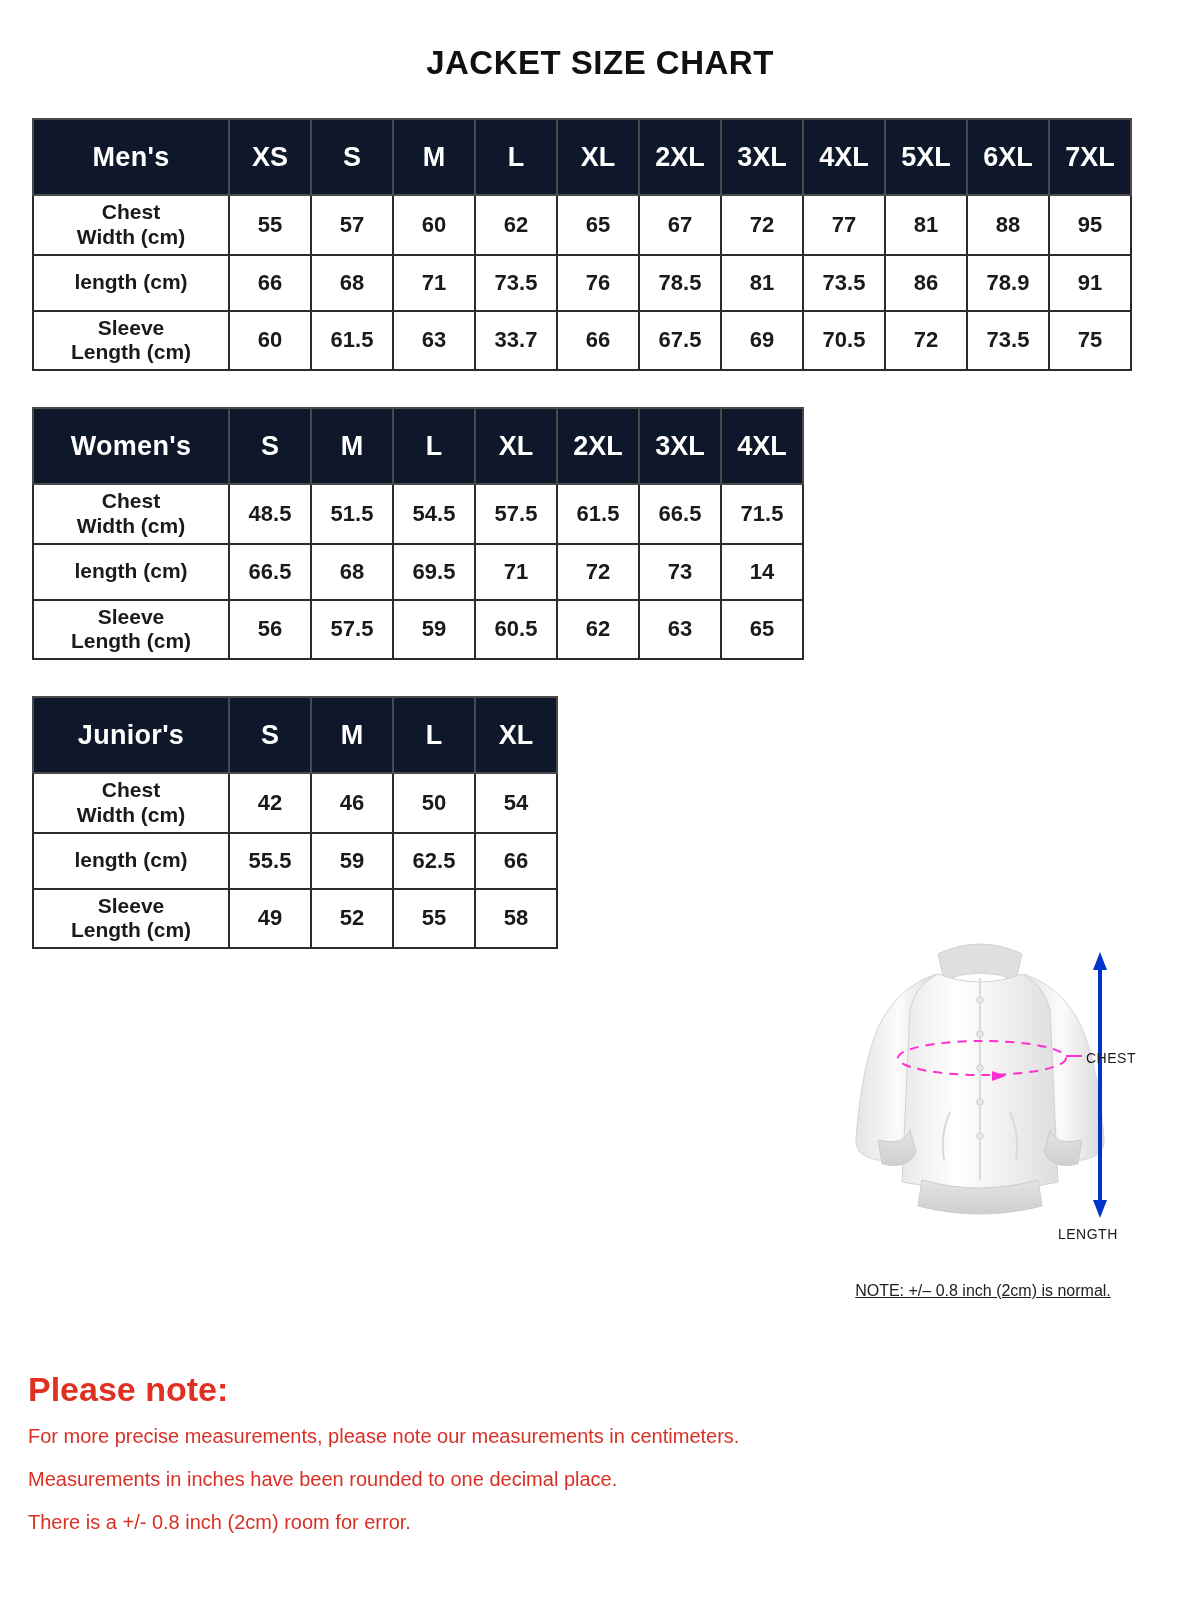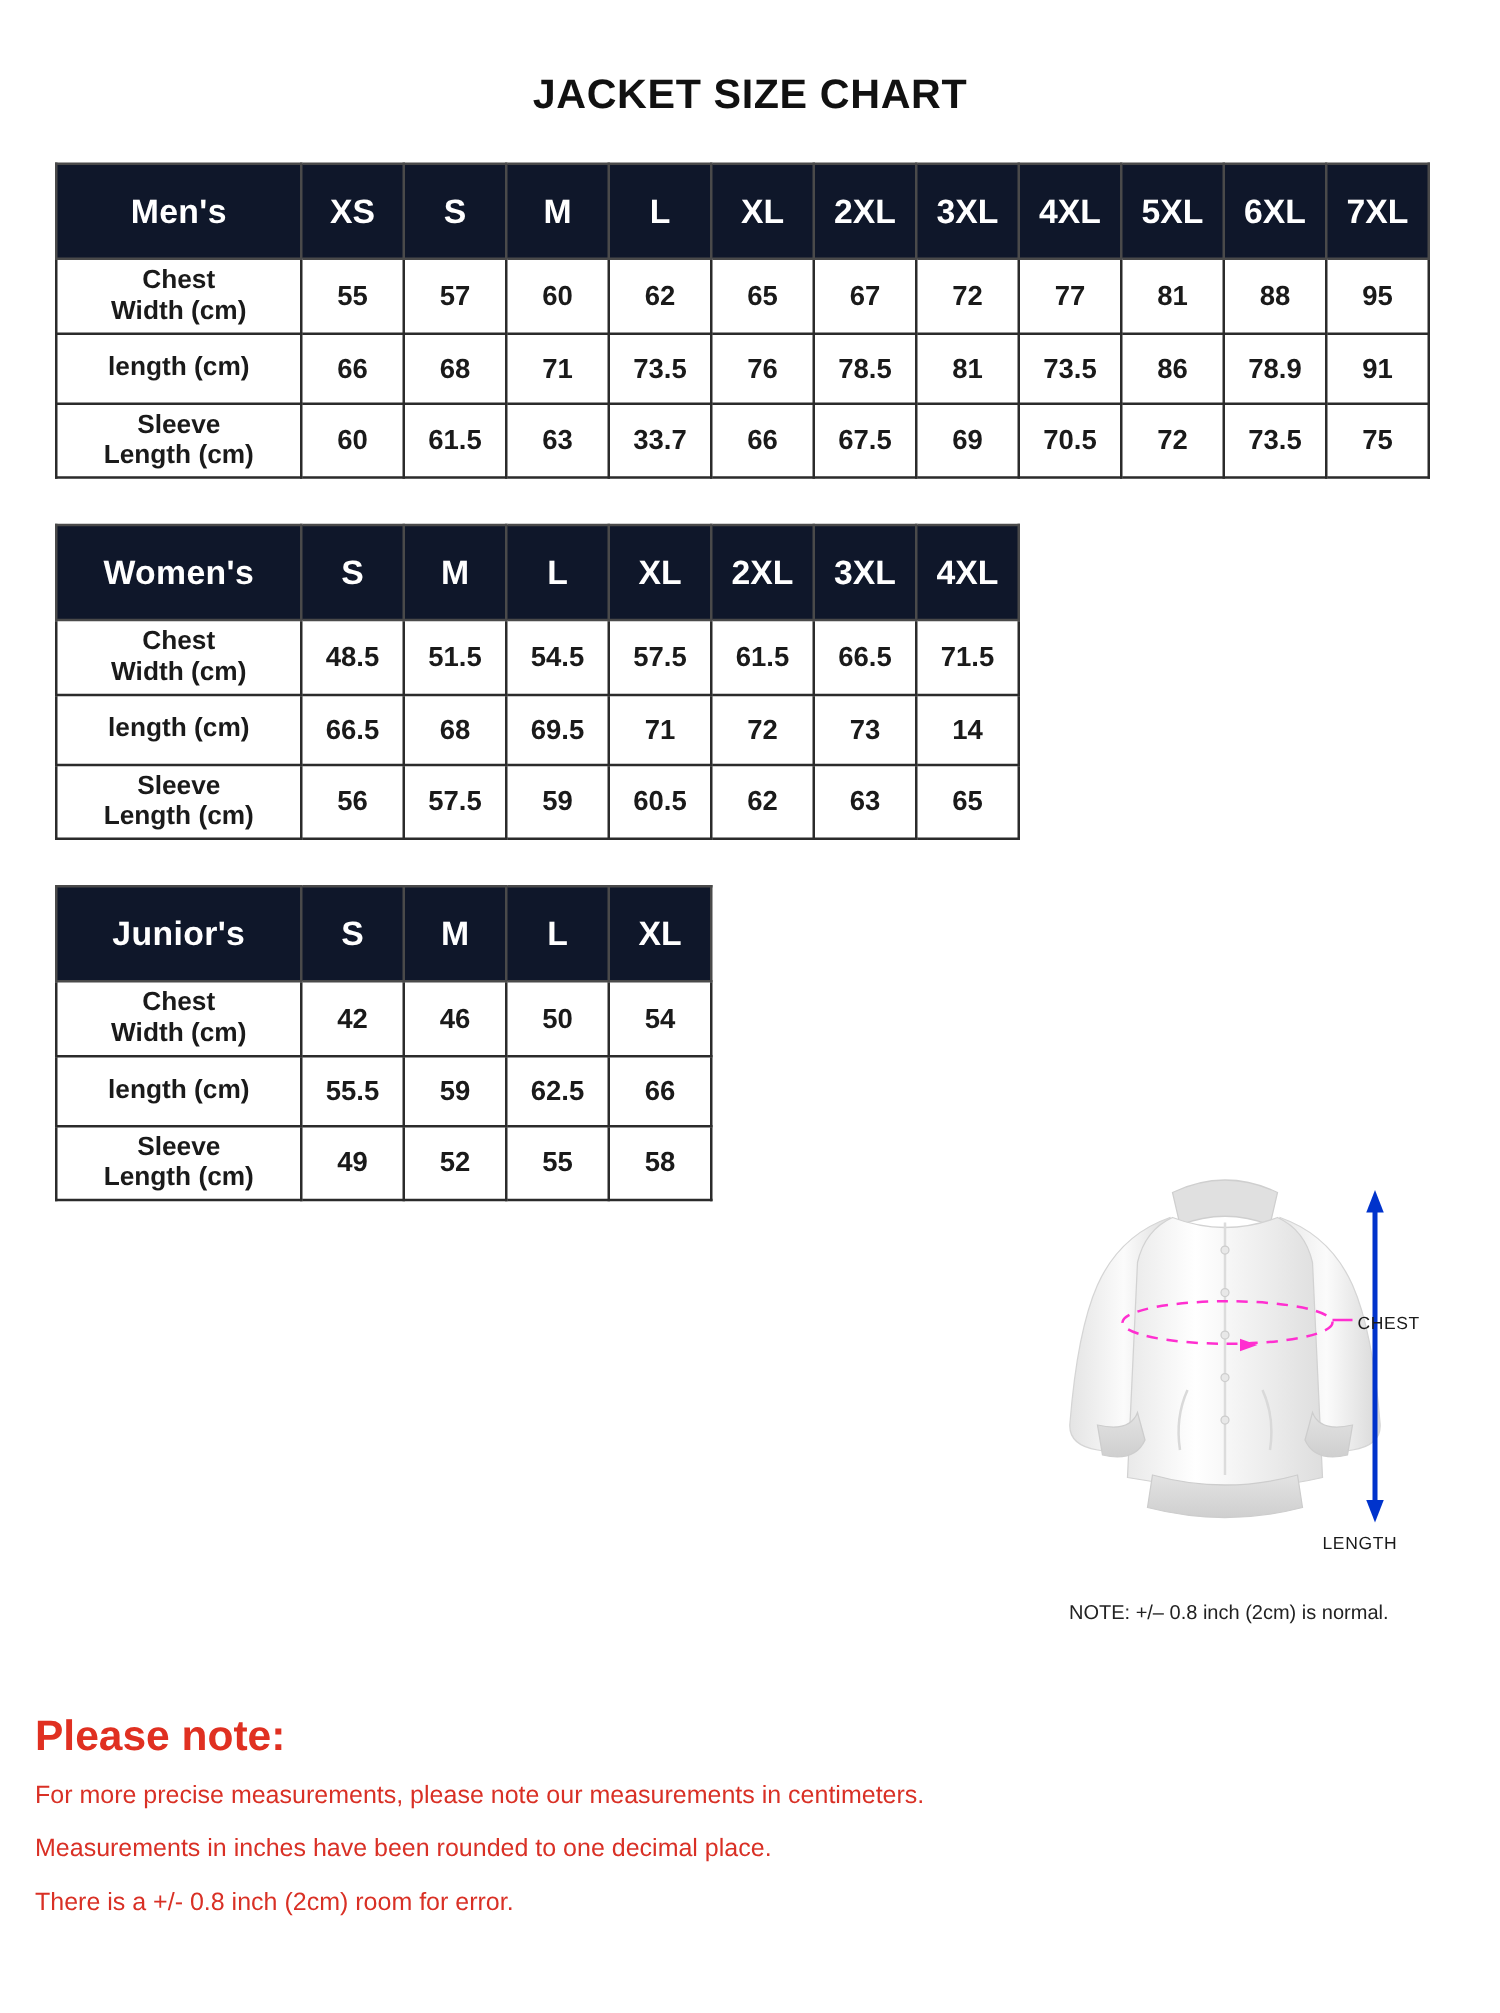--- a/index.html
+++ b/index.html
@@ -9,21 +9,21 @@
     background: #ffffff;
     width: 1200px;
     height: 1610px;
     font-family: "Liberation Sans", sans-serif;
     color: #1a1a1a;
   }
   .page {
     position: relative;
     width: 1200px;
     height: 1610px;
-    padding: 16px;
+    padding: 4px;
   }
   .title {
     text-align: center;
     font-size: 33px;
     font-weight: bold;
     letter-spacing: 0.5px;
     padding-top: 40px;
     color: #111;
   }
   .tables-wrap {
@@ -84,20 +84,21 @@
     margin-left: 20px;
   }
   .note-line {
     position: absolute;
     left: 8px;
     top: 352px;
     width: 370px;
     text-align: center;
     font-size: 16px;
     color: #222;
+    text-decoration: underline;
   }
   .please {
     position: absolute;
     left: 28px;
     top: 1370px;
     width: 1140px;
   }
   .please h2 {
     margin: 0 0 16px 0;
     color: #e03021;

